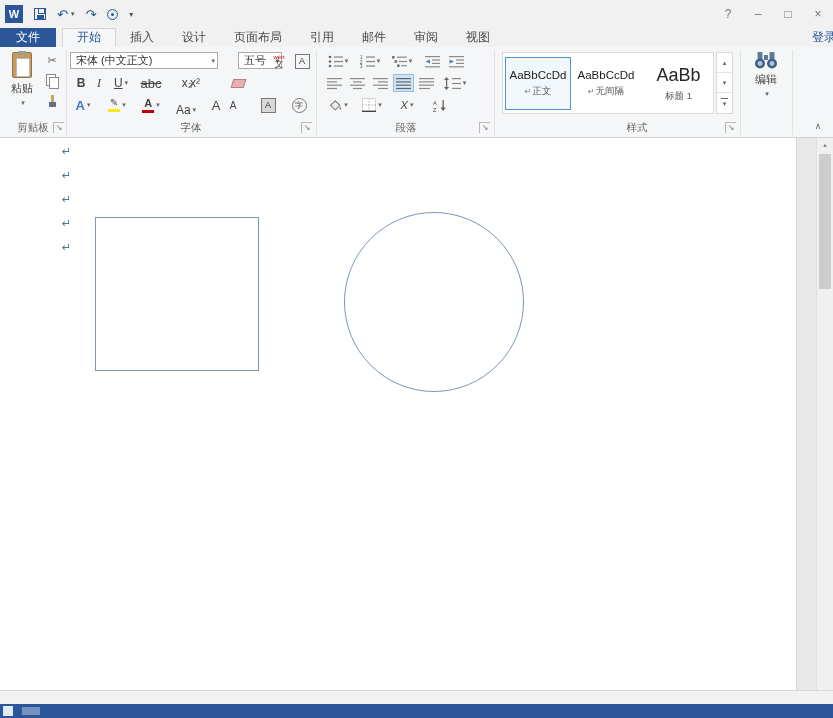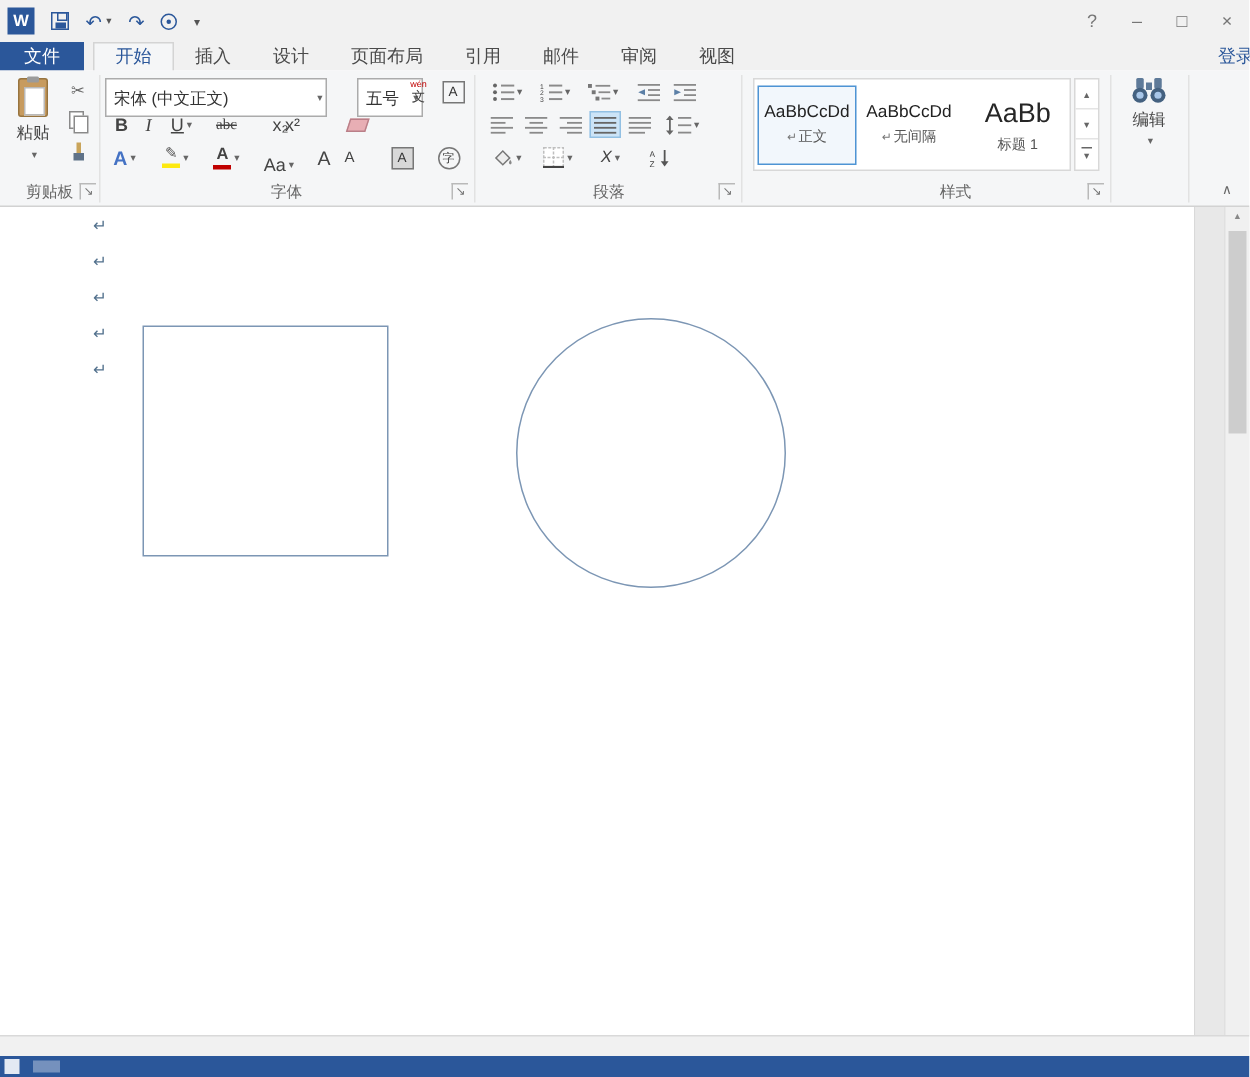--- a/index.html
+++ b/index.html
@@ -31,21 +31,21 @@
 
 
 .ribbon{position:absolute;top:47px;left:0;width:833px;height:91px;background:#F5F6F7;border-bottom:1px solid #D2D2D2;}
 .vsep{position:absolute;top:3px;height:85px;width:1px;background:#E2E2E2;}
 .glabel{position:absolute;top:74px;height:14px;font-size:10.5px;color:#666;text-align:center;}
 .launcher{position:absolute;top:75px;width:11px;height:11px;font-size:8px;color:#777;line-height:10px;text-align:center;border-top:1px solid #B9B9B9;border-left:1px solid #B9B9B9;}
 .collapse{position:absolute;left:810px;top:74px;width:16px;text-align:center;font-size:9px;color:#666;}
 .ctl{position:absolute;height:18px;display:flex;align-items:center;justify-content:center;font-size:12px;color:#444;}
 .ctl.on{background:#CCE4F7;border:1px solid #92C0E3;}
 .dd{font-size:7px;color:#666;margin-left:2px;}
-.combo{position:absolute;height:26px;background:#fff;border:1px solid #ABABAB;display:flex;align-items:center;font-size:11px;color:#333;padding:0 2px 0 5px;}
+.combo{position:absolute;height:17px;background:#fff;border:1px solid #ABABAB;display:flex;align-items:center;font-size:11px;color:#333;padding:0 2px 0 5px;}
 .combo-dd{margin-left:auto;font-size:7px;color:#666;padding-left:4px;}
 .stack{display:flex;flex-direction:column;align-items:center;line-height:1;}
 .cbar{width:12px;height:3px;margin-top:1px;}
 .boxed{width:15px;height:15px;border:1px solid #777;display:flex;align-items:center;justify-content:center;font-size:9px;color:#333;}
 .circled{width:15px;height:15px;border:1px solid #777;border-radius:50%;display:flex;align-items:center;justify-content:center;font-size:8px;color:#333;}
 .paste{position:absolute;left:4px;top:3px;width:36px;height:68px;display:flex;flex-direction:column;align-items:center;gap:3px;}
 .icon-clipboard{margin-top:2px;position:relative;width:20px;height:26px;background:#C79B5F;border:1px solid #97743F;border-radius:2px;}
 .icon-clipboard::before{content:"";position:absolute;left:3px;top:5px;width:12px;height:17px;background:#fff;border:1px solid #B9B9B9;}
 .icon-clipboard::after{content:"";position:absolute;left:5px;top:-2px;width:8px;height:4px;background:#9B9B9B;border-radius:1px;}
 .paste-label{font-size:11px;color:#444;}
@@ -53,21 +53,21 @@
 .icon-copy::before,.icon-copy::after{content:"";position:absolute;width:8px;height:10px;background:#fff;border:1px solid #8A8A8A;}
 .icon-copy::before{left:0;top:0;}
 .icon-copy::after{left:3px;top:3px;}
 .icon-painter{position:relative;width:12px;height:14px;display:inline-block;}
 .icon-painter::before{content:"";position:absolute;left:5px;top:0;width:3px;height:7px;background:#C9A45A;}
 .icon-painter::after{content:"";position:absolute;left:3px;top:7px;width:7px;height:5px;background:#5F7288;}
 .icon-eraser{width:13px;height:9px;background:#E8AEB4;border:1px solid #B97F88;transform:skewX(-18deg);display:inline-block;}
 .b-bold{font-weight:bold;}
 .b-italic{font-style:italic;font-family:"Liberation Serif",serif;}
 .b-underline{text-decoration:underline;}
-.b-strike{text-decoration:line-through;font-size:10px;font-family:Liberation Serif, serif;}
+.b-strike{text-decoration:line-through;font-size:13px;}
 
 
 .styles-panel{position:absolute;left:502px;top:5px;width:212px;height:62px;background:#fff;border:1px solid #D8D8D8;}
 .style-card{position:absolute;top:4px;height:53px;border:1px solid transparent;display:flex;flex-direction:column;align-items:center;justify-content:center;gap:4px;}
 .style-card.selected{border-color:#4E94D4;background:#F2F7FC;}
 .style-preview{font-size:11.5px;color:#222;white-space:nowrap;}
 .style-preview.h1{font-size:18px;color:#262626;}
 .style-name{font-size:9.5px;color:#555;white-space:nowrap;}
 .style-mark{font-size:8px;color:#777;margin-right:1px;}
 .styles-scroll{position:absolute;left:716px;top:5px;width:17px;height:62px;border:1px solid #D8D8D8;background:#fff;}

